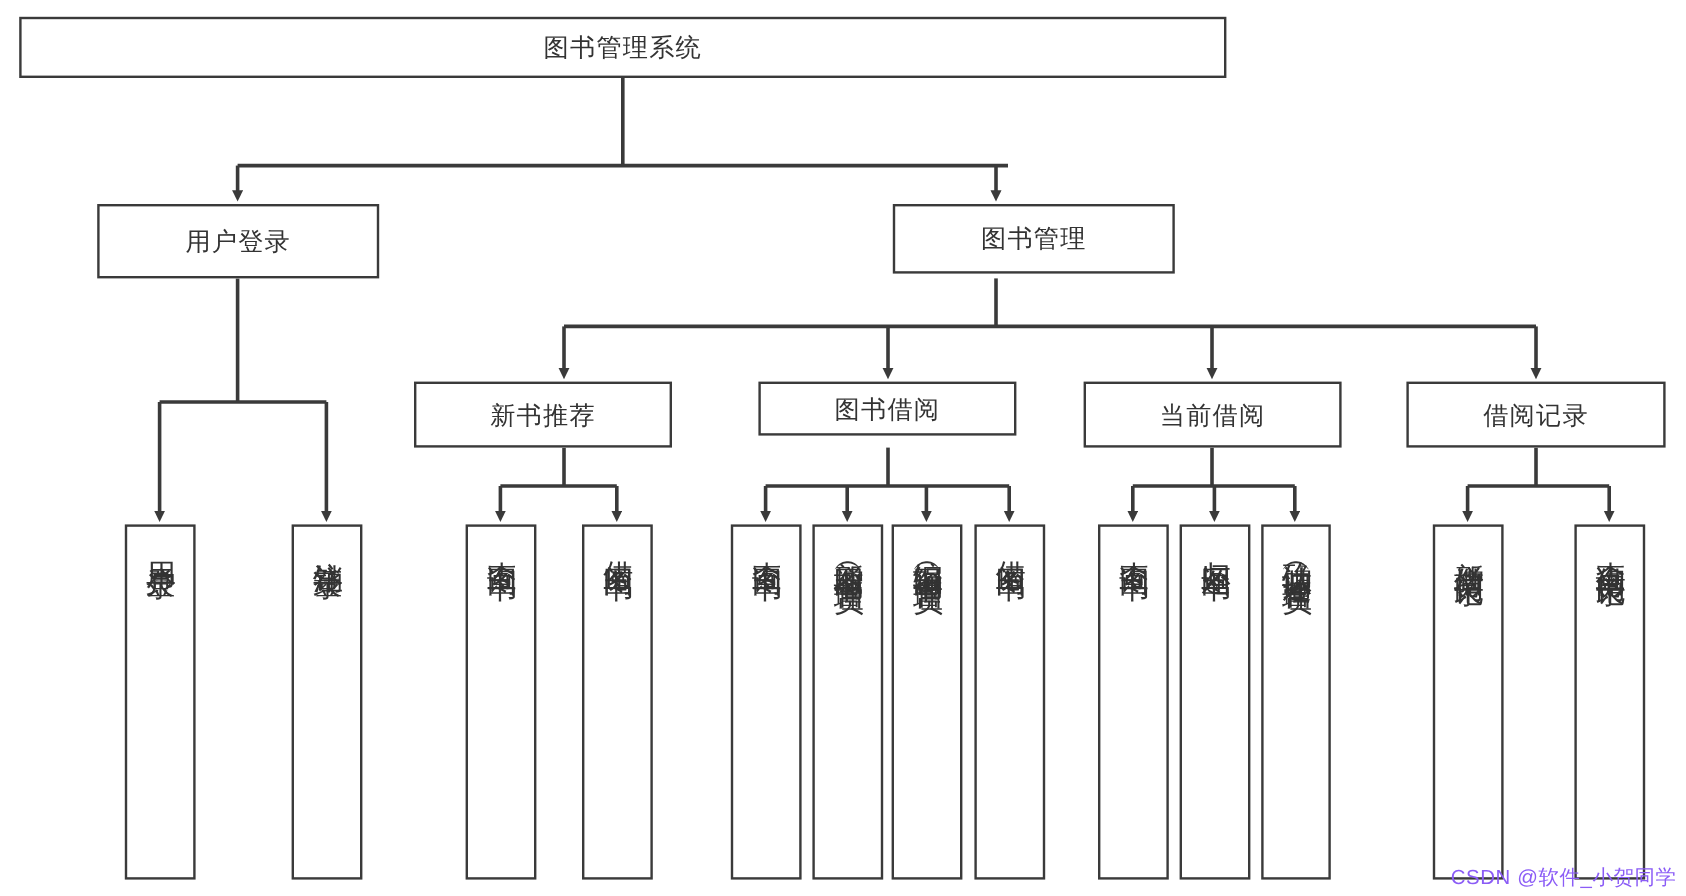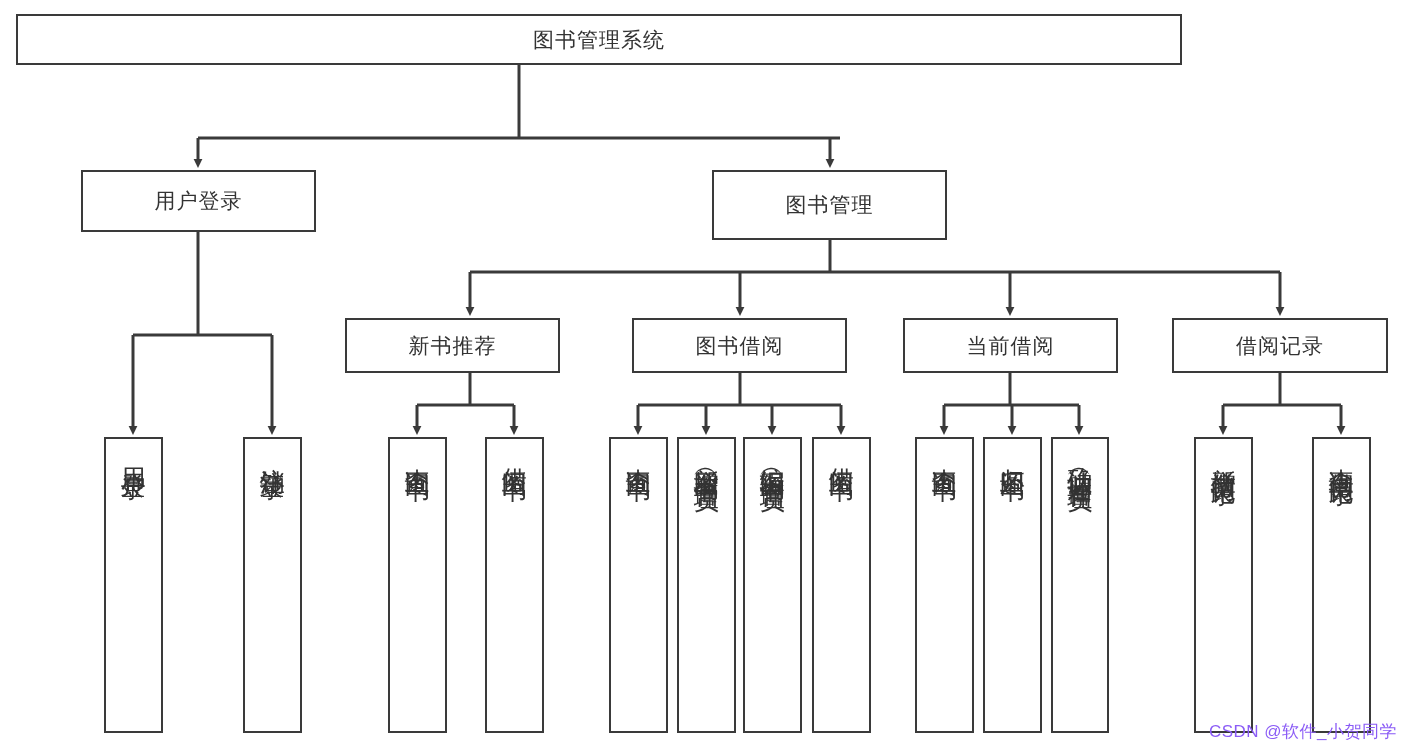--- a/index.html
+++ b/index.html
@@ -118,37 +118,37 @@
       <path d="M1012,405 L1012,427" marker-end="url(#arrow)"></path>
       <path d="M1079,405 L1079,427" marker-end="url(#arrow)"></path>
 
       <path d="M1280,373 L1280,405"></path>
       <path d="M1223,405 L1341,405"></path>
       <path d="M1223,405 L1223,427" marker-end="url(#arrow)"></path>
       <path d="M1341,405 L1341,427" marker-end="url(#arrow)"></path>
     </g>
   </svg>
 
-  <div class="node horizontal" style="left:16px; top:14px; width:1166px; height:51px;">
+  <div class="node horizontal" style="left:16px; top:14px; width:1006px; height:51px;">
     <span class="node-label">图书管理系统</span>
   </div>
 
   <div class="node horizontal" style="left:81px; top:170px; width:235px; height:62px;">
     <span class="node-label">用户登录</span>
   </div>
 
-  <div class="node horizontal" style="left:712px; top:170px; width:235px; height:70px;">
+  <div class="node horizontal" style="left:744px; top:170px; width:235px; height:58px;">
     <span class="node-label">图书管理</span>
   </div>
 
   <div class="node horizontal" style="left:345px; top:318px; width:215px; height:55px;">
     <span class="node-label">新书推荐</span>
   </div>
 
-  <div class="node horizontal" style="left:632px; top:318px; width:215px; height:55px;">
+  <div class="node horizontal" style="left:632px; top:318px; width:215px; height:45px;">
     <span class="node-label">图书借阅</span>
   </div>
 
   <div class="node horizontal" style="left:1172px; top:318px; width:216px; height:55px;">
     <span class="node-label">借阅记录</span>
   </div>
 
   <div class="node horizontal" style="left:903px; top:318px; width:215px; height:55px;">
     <span class="node-label">当前借阅</span>
   </div>

